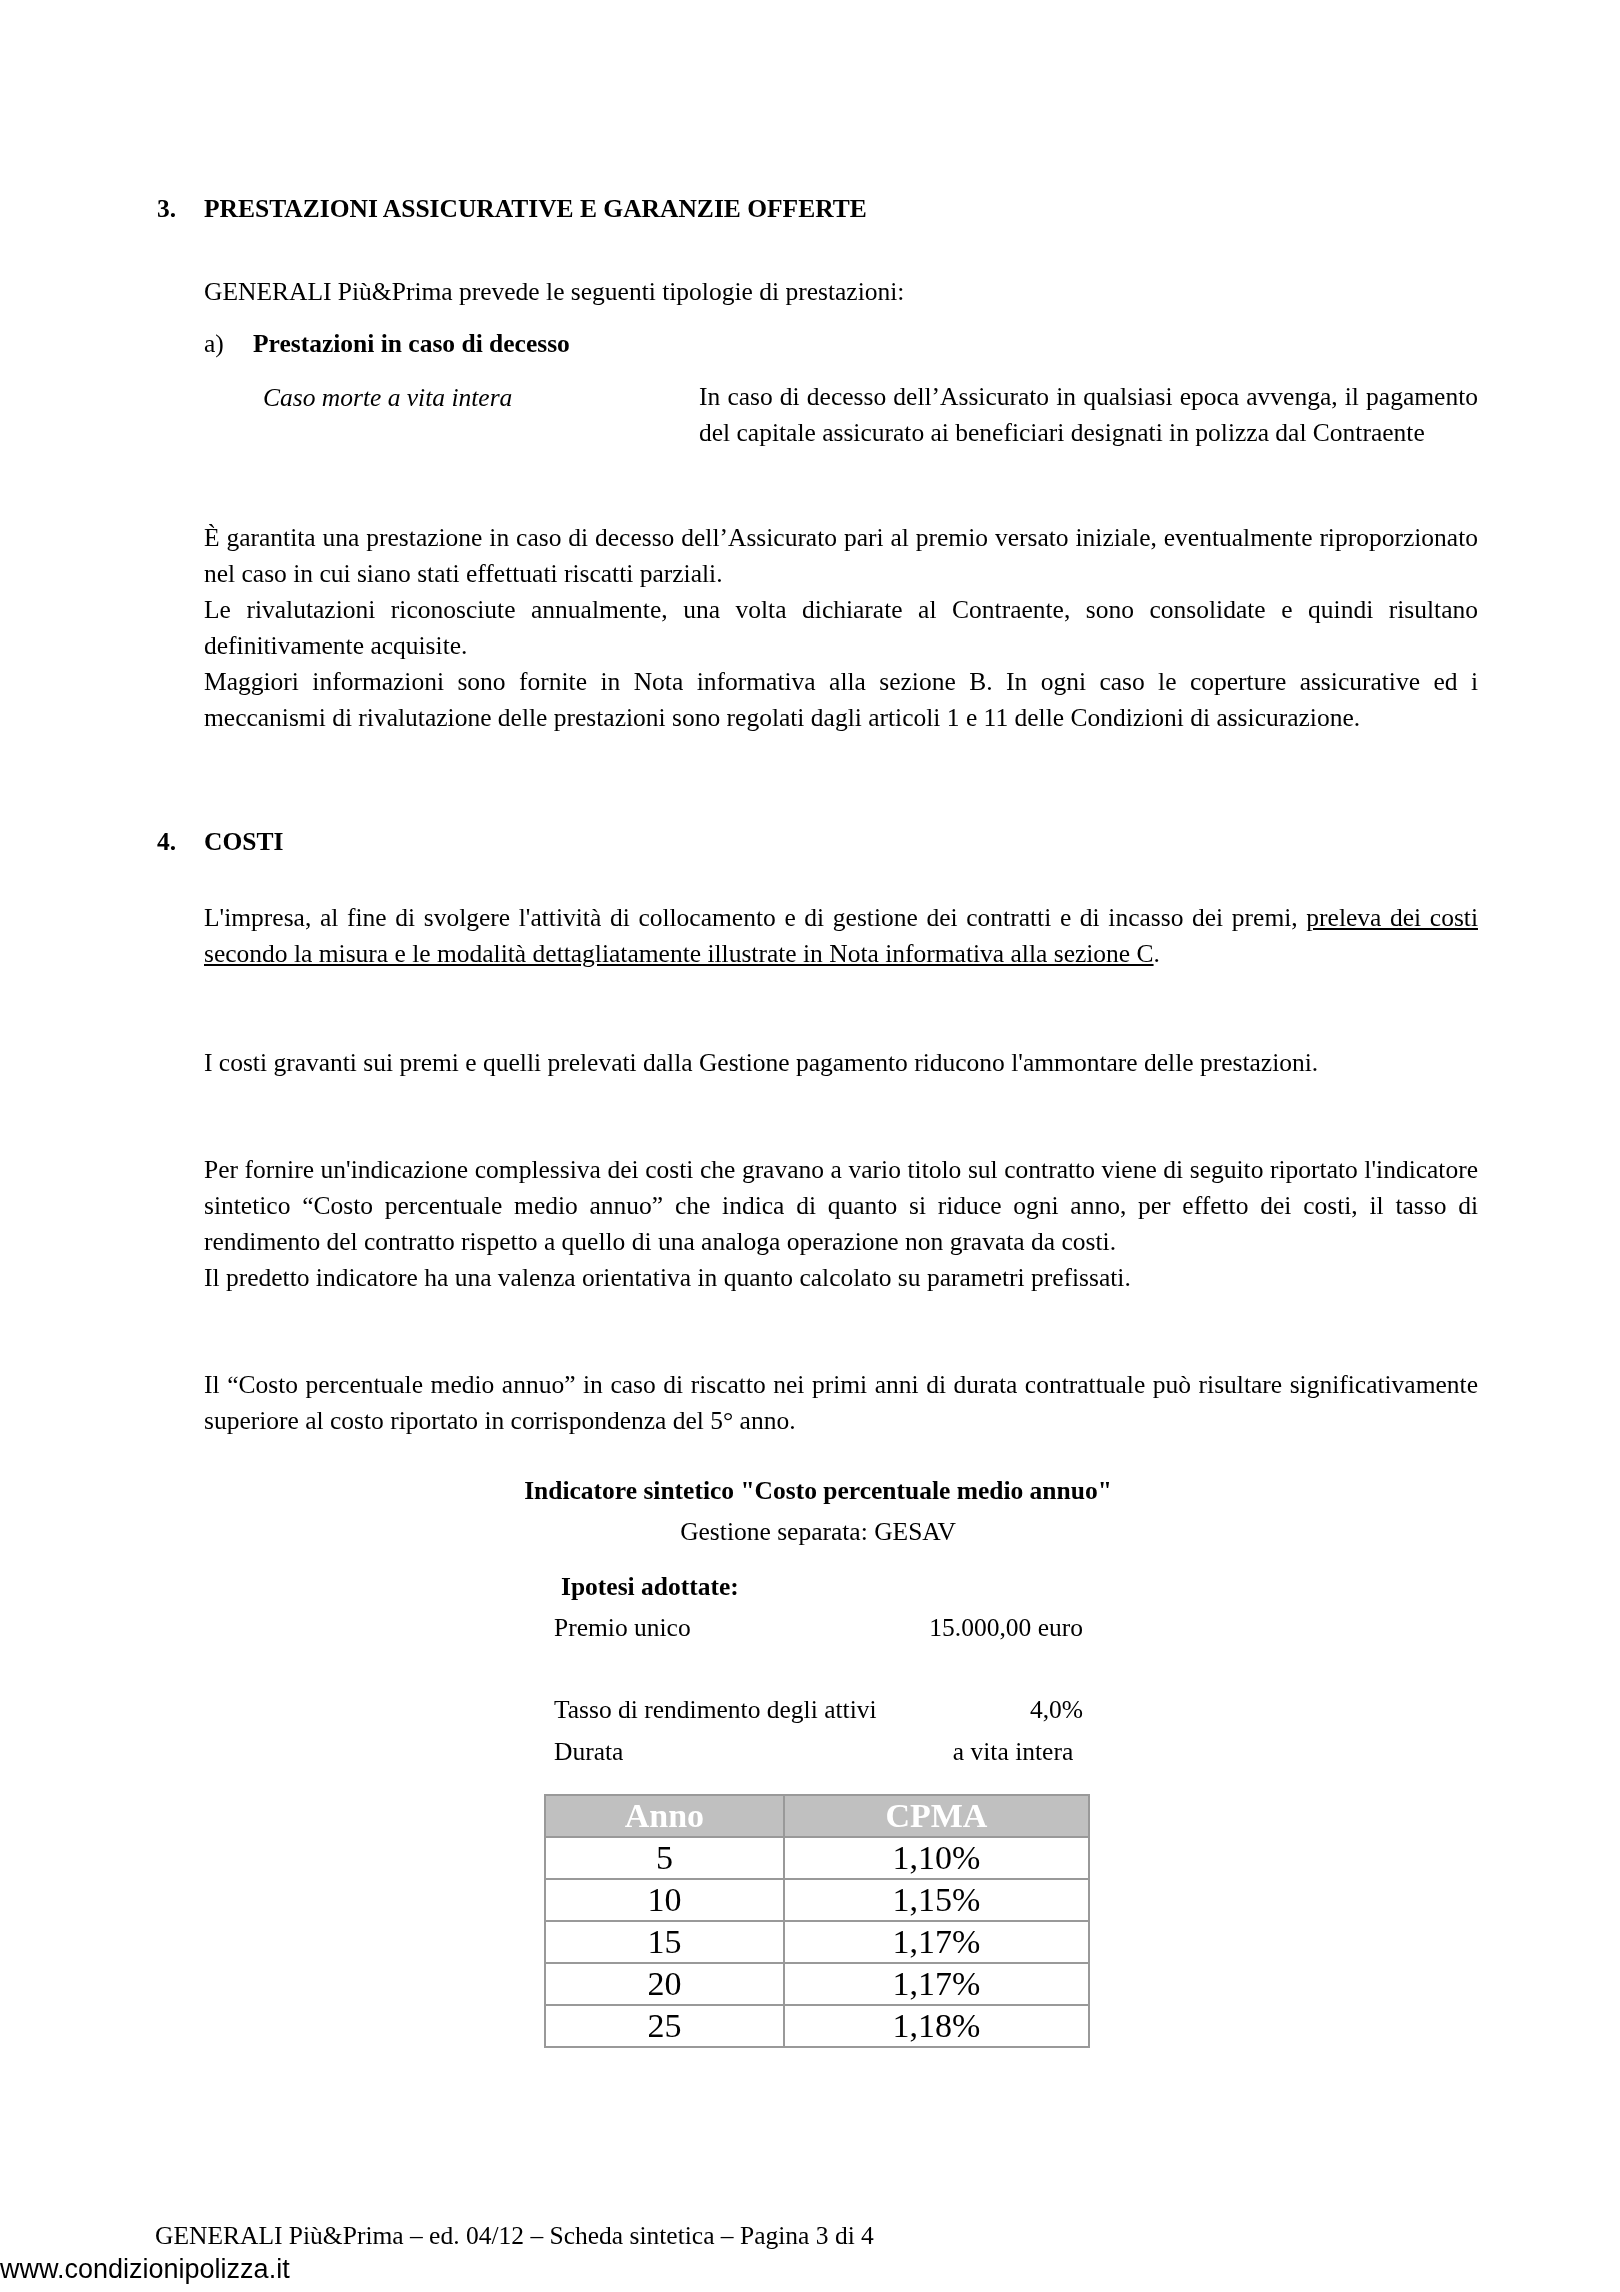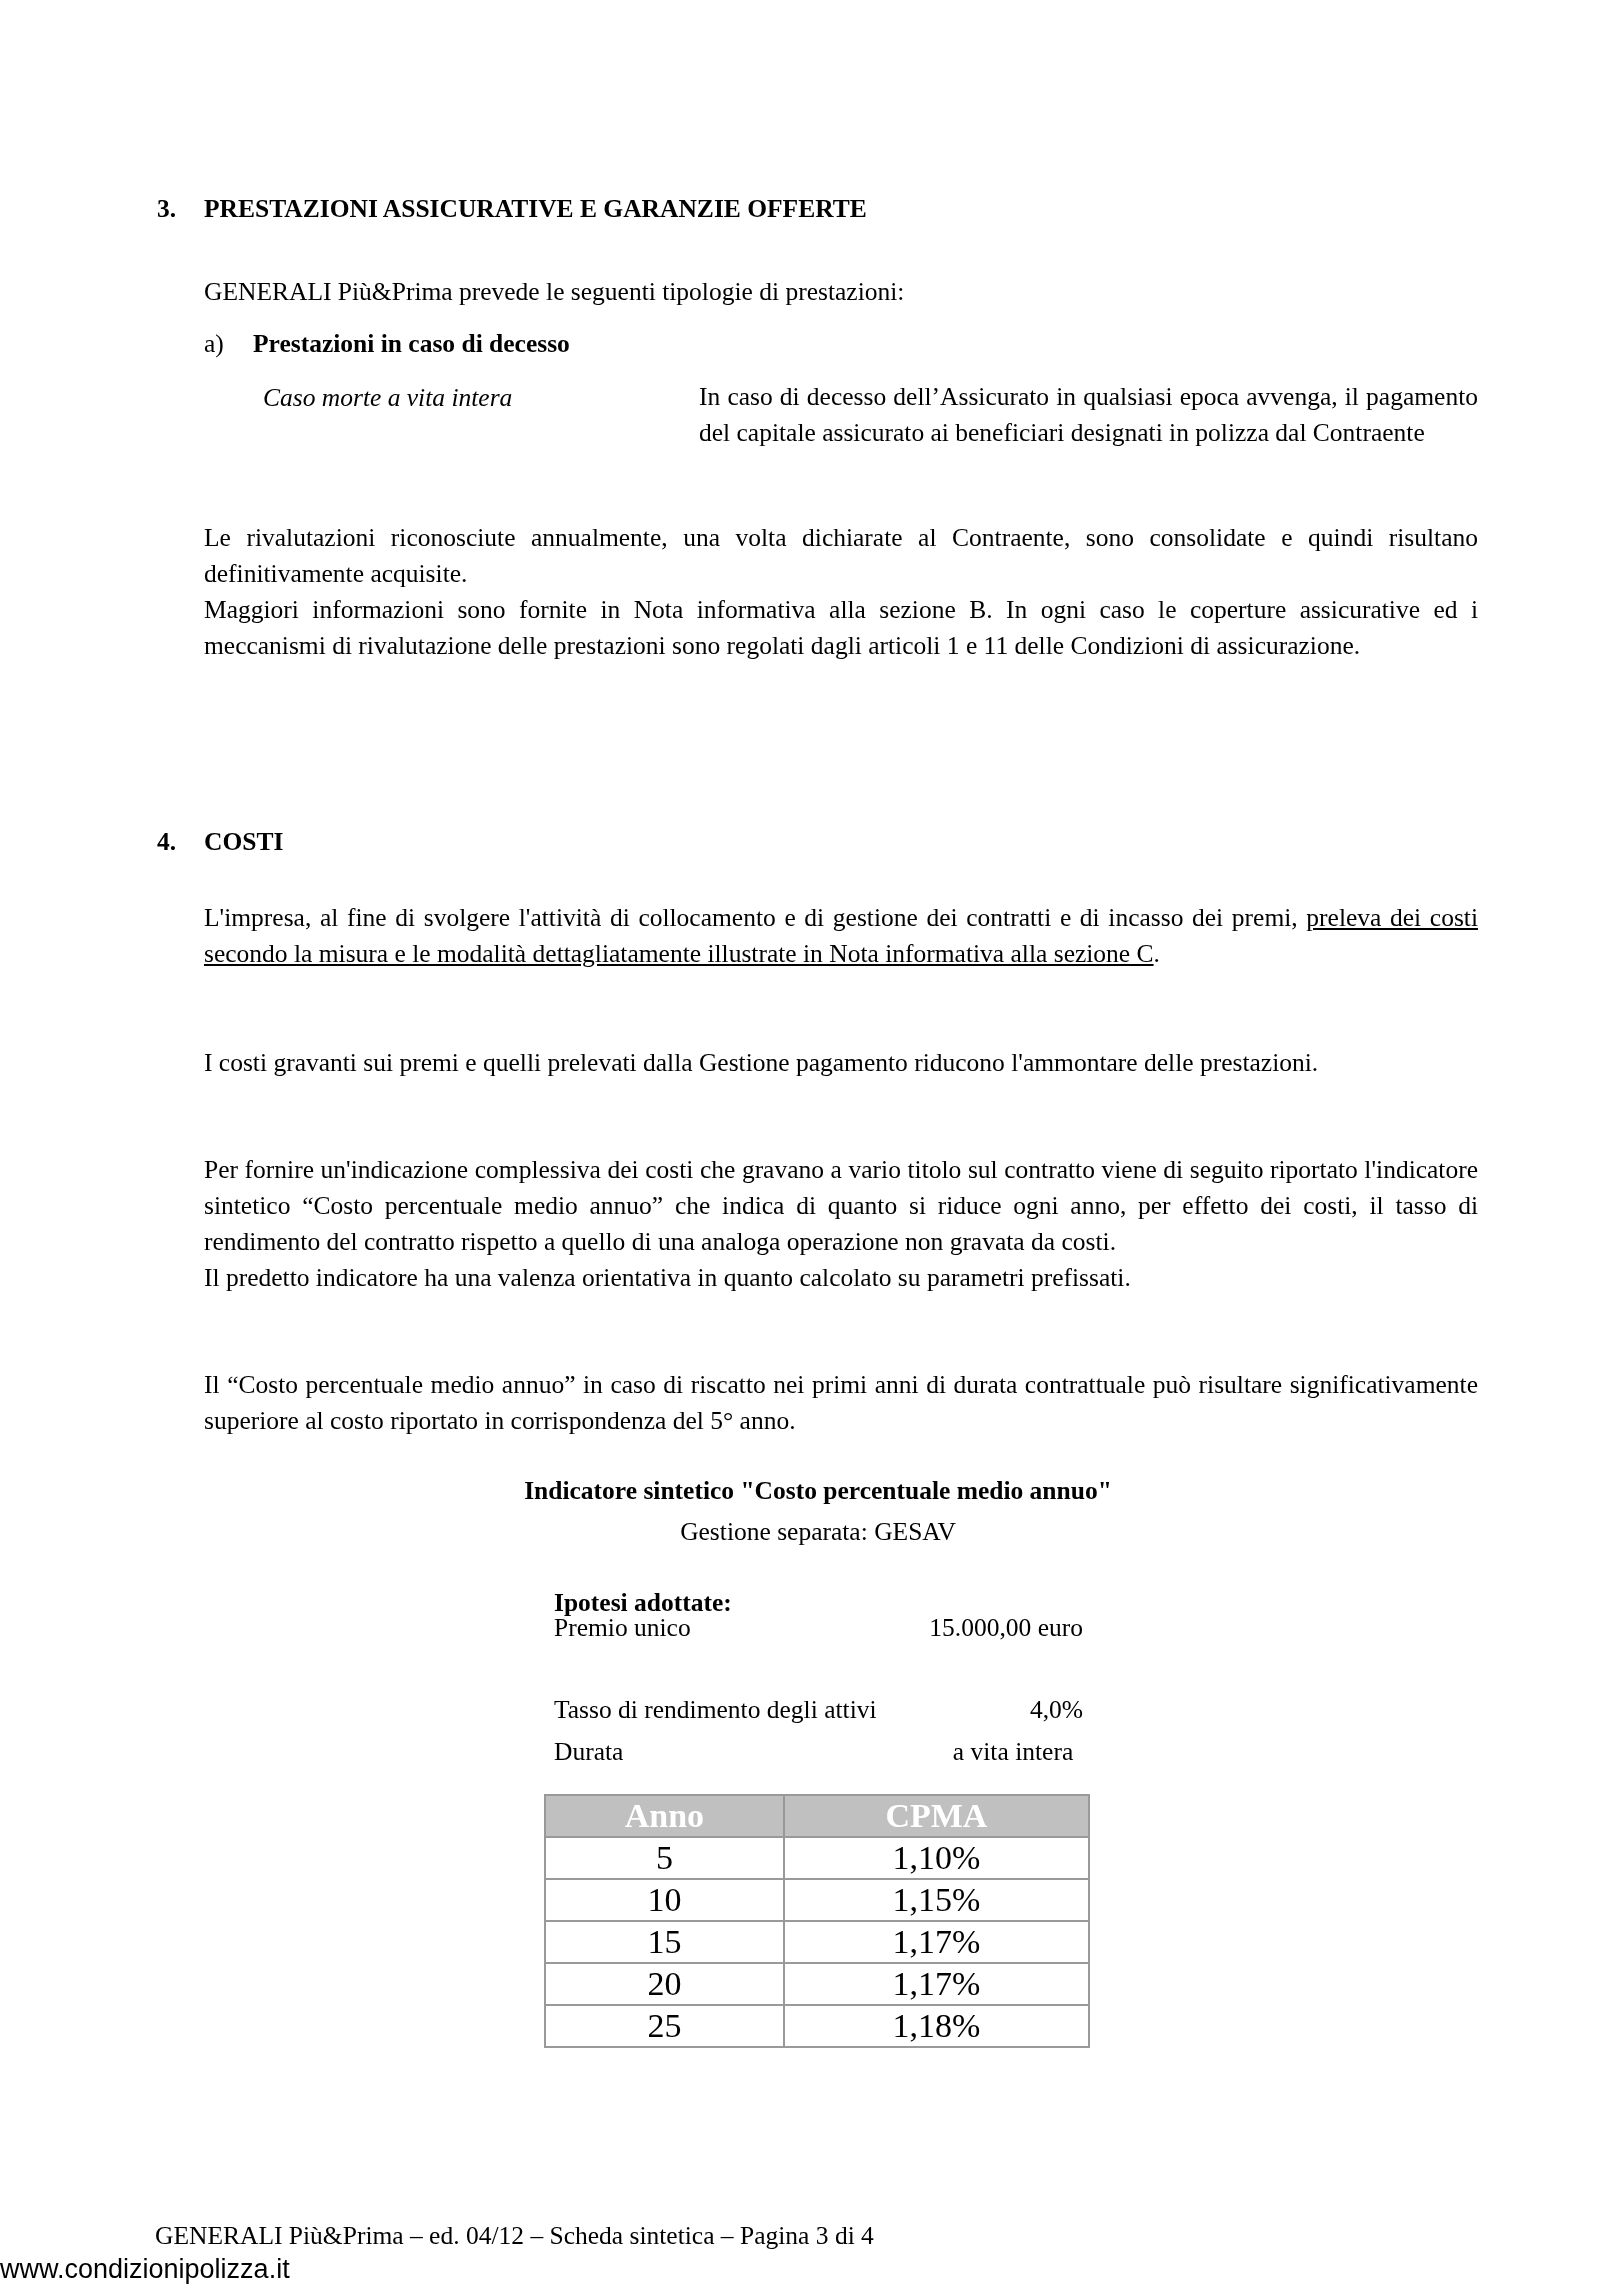--- a/index.html
+++ b/index.html
@@ -48,20 +48,21 @@
 <div class="abs line" style="left:204px; top:277px;">GENERALI Più&amp;Prima prevede le seguenti tipologie di prestazioni:</div>
 
 <div class="abs bold line" style="left:204px; top:329px;">
   <span style="font-weight:normal; display:inline-block; width:49px;">a)</span><span>Prestazioni in caso di decesso</span>
 </div>
 
 <div class="abs italic line" style="left:263px; top:383px;">Caso morte a vita intera</div>
 <div class="abs just" style="left:699px; top:379px; width:779px;">In caso di decesso dell’Assicurato in qualsiasi epoca avvenga, il pagamento del capitale assicurato ai beneficiari designati in polizza dal Contraente</div>
 
 <div class="abs just" style="left:204px; top:520px; width:1274px;">
+  <p>È garantita una prestazione in caso di decesso dell’Assicurato pari al premio versato iniziale, eventualmente riproporzionato nel caso in cui siano stati effettuati riscatti parziali.</p>
   <p>Le rivalutazioni riconosciute annualmente, una volta dichiarate al Contraente, sono consolidate e quindi risultano definitivamente acquisite.</p>
   <p>Maggiori informazioni sono fornite in Nota informativa alla sezione B. In ogni caso le coperture assicurative ed i meccanismi di rivalutazione delle prestazioni sono regolati dagli articoli 1 e 11 delle Condizioni di assicurazione.</p>
 </div>
 
 <div class="abs heading" style="left:157px; top:827px; width:588px; height:33px;">
   <span class="num">4.</span>
   <span class="txt">COSTI</span>
 </div>
 
 <div class="abs just" style="left:204px; top:900px; width:1274px;">
@@ -74,21 +75,21 @@
   <p>Per fornire un'indicazione complessiva dei costi che gravano a vario titolo sul contratto viene di seguito riportato l'indicatore sintetico “Costo percentuale medio annuo” che indica di quanto si riduce ogni anno, per effetto dei costi, il tasso di rendimento del contratto rispetto a quello di una analoga operazione non gravata da costi.</p>
   <p>Il predetto indicatore ha una valenza orientativa in quanto calcolato su parametri prefissati.</p>
 </div>
 
 <div class="abs just" style="left:204px; top:1367px; width:1274px;">Il “Costo percentuale medio annuo” in caso di riscatto nei primi anni di durata contrattuale può risultare significativamente superiore al costo riportato in corrispondenza del 5° anno.</div>
 
 <div class="abs bold center line" style="left:328px; top:1476px; width:980px;">Indicatore sintetico "Costo percentuale medio annuo"</div>
 <div class="abs center line" style="left:328px; top:1517px; width:980px;">Gestione separata: GESAV</div>
 
 <div class="abs" style="left:554px; top:1572px; width:529px; height:206px;">
-  <div class="bold line" style="position:absolute; left:0; top:0;margin-top:16px;">Ipotesi adottate:</div>
+  <div class="bold line" style="position:absolute; left:7px; top:0;">Ipotesi adottate:</div>
   <div class="hyp-row" style="top:41px;text-align:right;">
     <span class="k">Premio unico</span>
     <span class="v">15.000,00 euro</span>
   </div>
   <div class="hyp-row" style="top:123px;">
     <span class="k">Tasso di rendimento degli attivi</span>
     <span class="v">4,0%</span>
   </div>
   <div class="hyp-row" style="top:165px;">
     <span class="k">Durata</span>

